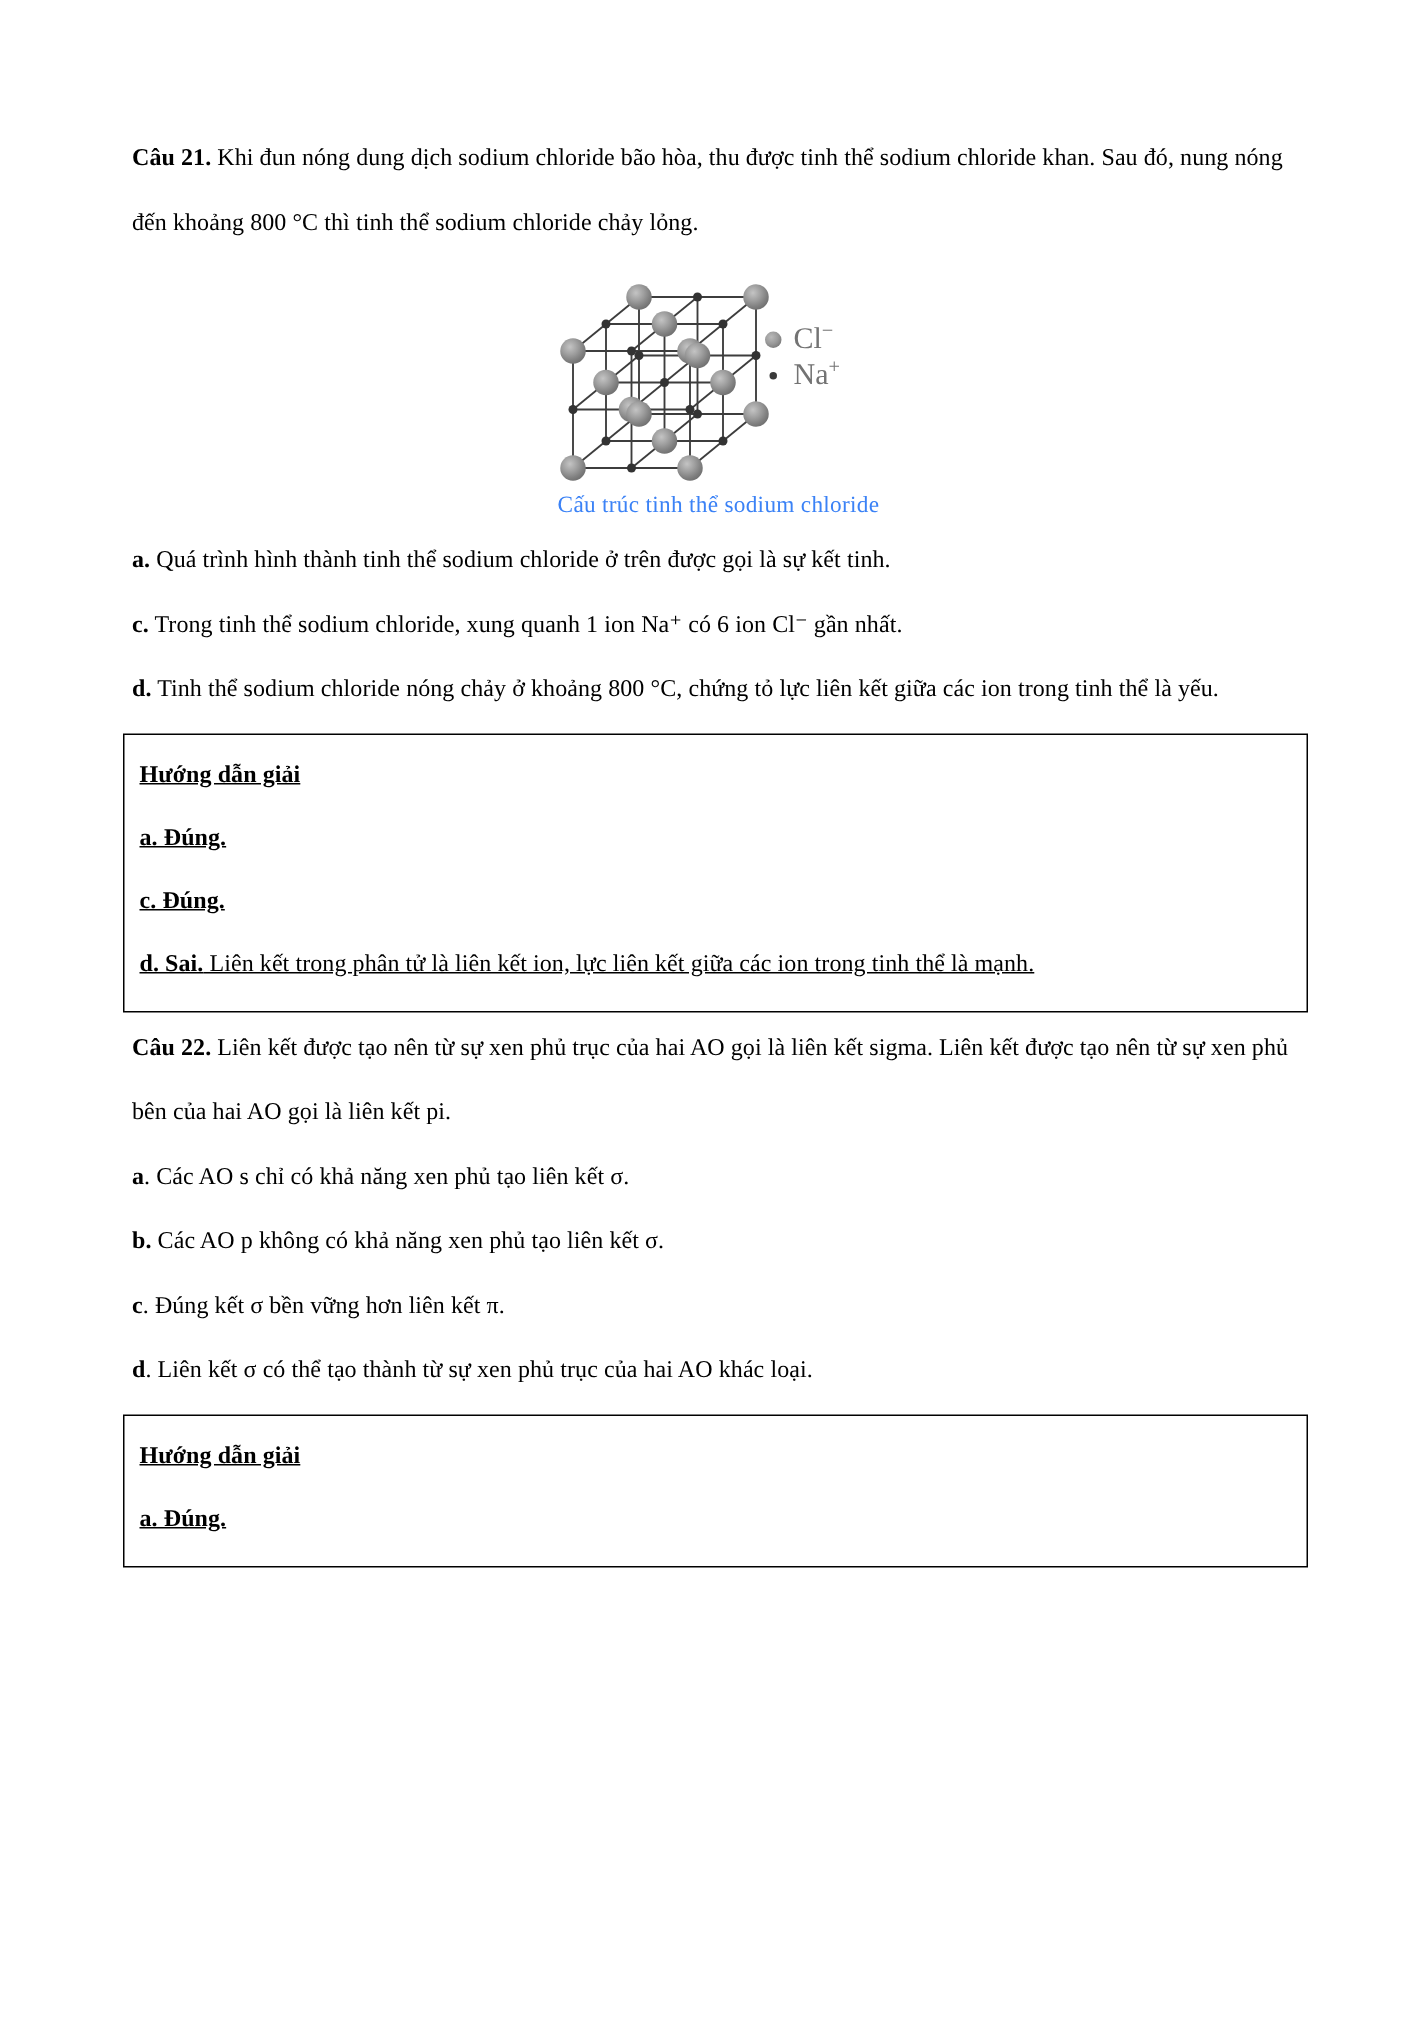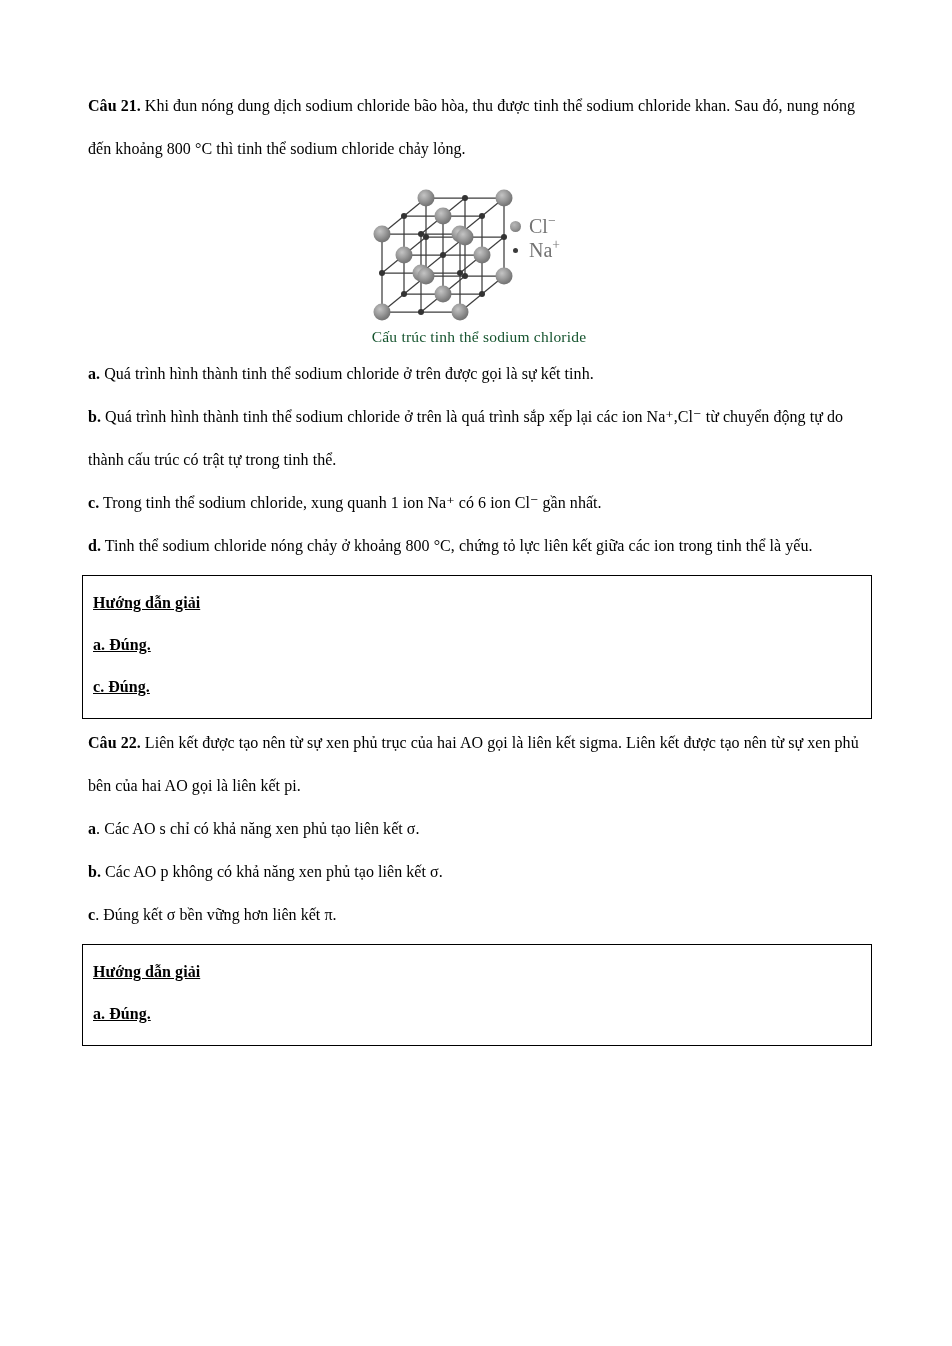--- a/index.html
+++ b/index.html
@@ -81,21 +81,21 @@
     border-radius: 50%;
     background: #3a3a3a;
     flex: 0 0 auto;
     margin-left: 3px;
     margin-right: 3px;
   }
   .legend-label { white-space: nowrap; }
   .fig-caption {
     margin-top: 4px;
     font-size: 15.5px;
-    color: #14532d;
+    color: #3b82f6;
     text-align: center;
     letter-spacing: 0.2px;
   }
   
   .answer-box {
     border: 1.6px solid #000000;
     box-sizing: border-box;
     padding: 6px 10px 10px 10px;
     margin-top: 8px;
     margin-bottom: 2px;
@@ -199,40 +199,41 @@
             <span class="legend-dot-na"></span>
             <span class="legend-label"><span>Na</span><sup>+</sup></span>
           </div>
         </div>
       </div>
       <div class="fig-caption">Cấu trúc tinh thể sodium chloride</div>
     </div>
 
     <p class="para"><span class="b">a.</span><span> Quá trình hình thành tinh thể sodium chloride ở trên được gọi là sự kết tinh.</span></p>
 
-    <p class="para"><span class="b">b.</span><span> Quá trình hình thành tinh thể sodium chloride ở trên là quá trình sắp xếp lại các ion Na⁺,Cl⁻ từ chuyển động tự do thành cấu trúc có trật tự trong tinh thể.</span></p>
 
     <p class="para"><span class="b">c.</span><span> Trong tinh thể sodium chloride, xung quanh 1 ion Na⁺ có 6 ion Cl⁻ gần nhất.</span></p>
 
     <p class="para"><span class="b">d.</span><span> Tinh thể sodium chloride nóng chảy ở khoảng 800 °C, chứng tỏ lực liên kết giữa các ion trong tinh thể là yếu.</span></p>
 
     <div class="answer-box">
       <p class="para b">Hướng dẫn giải</p>
       <p class="para"><span class="b">a. Đúng.</span><span></span></p>
       <p class="para"><span class="b">c. Đúng.</span><span></span></p>
+      <p class="para"><span class="b">d. Sai.</span><span> Liên kết trong phân tử là liên kết ion, lực liên kết giữa các ion trong tinh thể là mạnh.</span></p>
     </div>
 
     <p class="para"><span class="b">Câu 22.</span><span> Liên kết được tạo nên từ sự xen phủ trục của hai AO gọi là liên kết sigma. Liên kết được tạo nên từ sự xen phủ bên của hai AO gọi là liên kết pi.</span></p>
 
     <p class="para"><span class="b">a</span><span>. Các AO s chỉ có khả năng xen phủ tạo liên kết σ.</span></p>
 
     <p class="para"><span class="b">b.</span><span> Các AO p không có khả năng xen phủ tạo liên kết σ.</span></p>
 
     <p class="para"><span class="b">c</span><span>. Đúng kết σ bền vững hơn liên kết π.</span></p>
 
+    <p class="para"><span class="b">d</span><span>. Liên kết σ có thể tạo thành từ sự xen phủ trục của hai AO khác loại.</span></p>
 
     <div class="answer-box">
       <p class="para b">Hướng dẫn giải</p>
       <p class="para"><span class="b">a. Đúng.</span><span></span></p>
     </div>
 
   </div>
 </div>
 
 </body></html>

